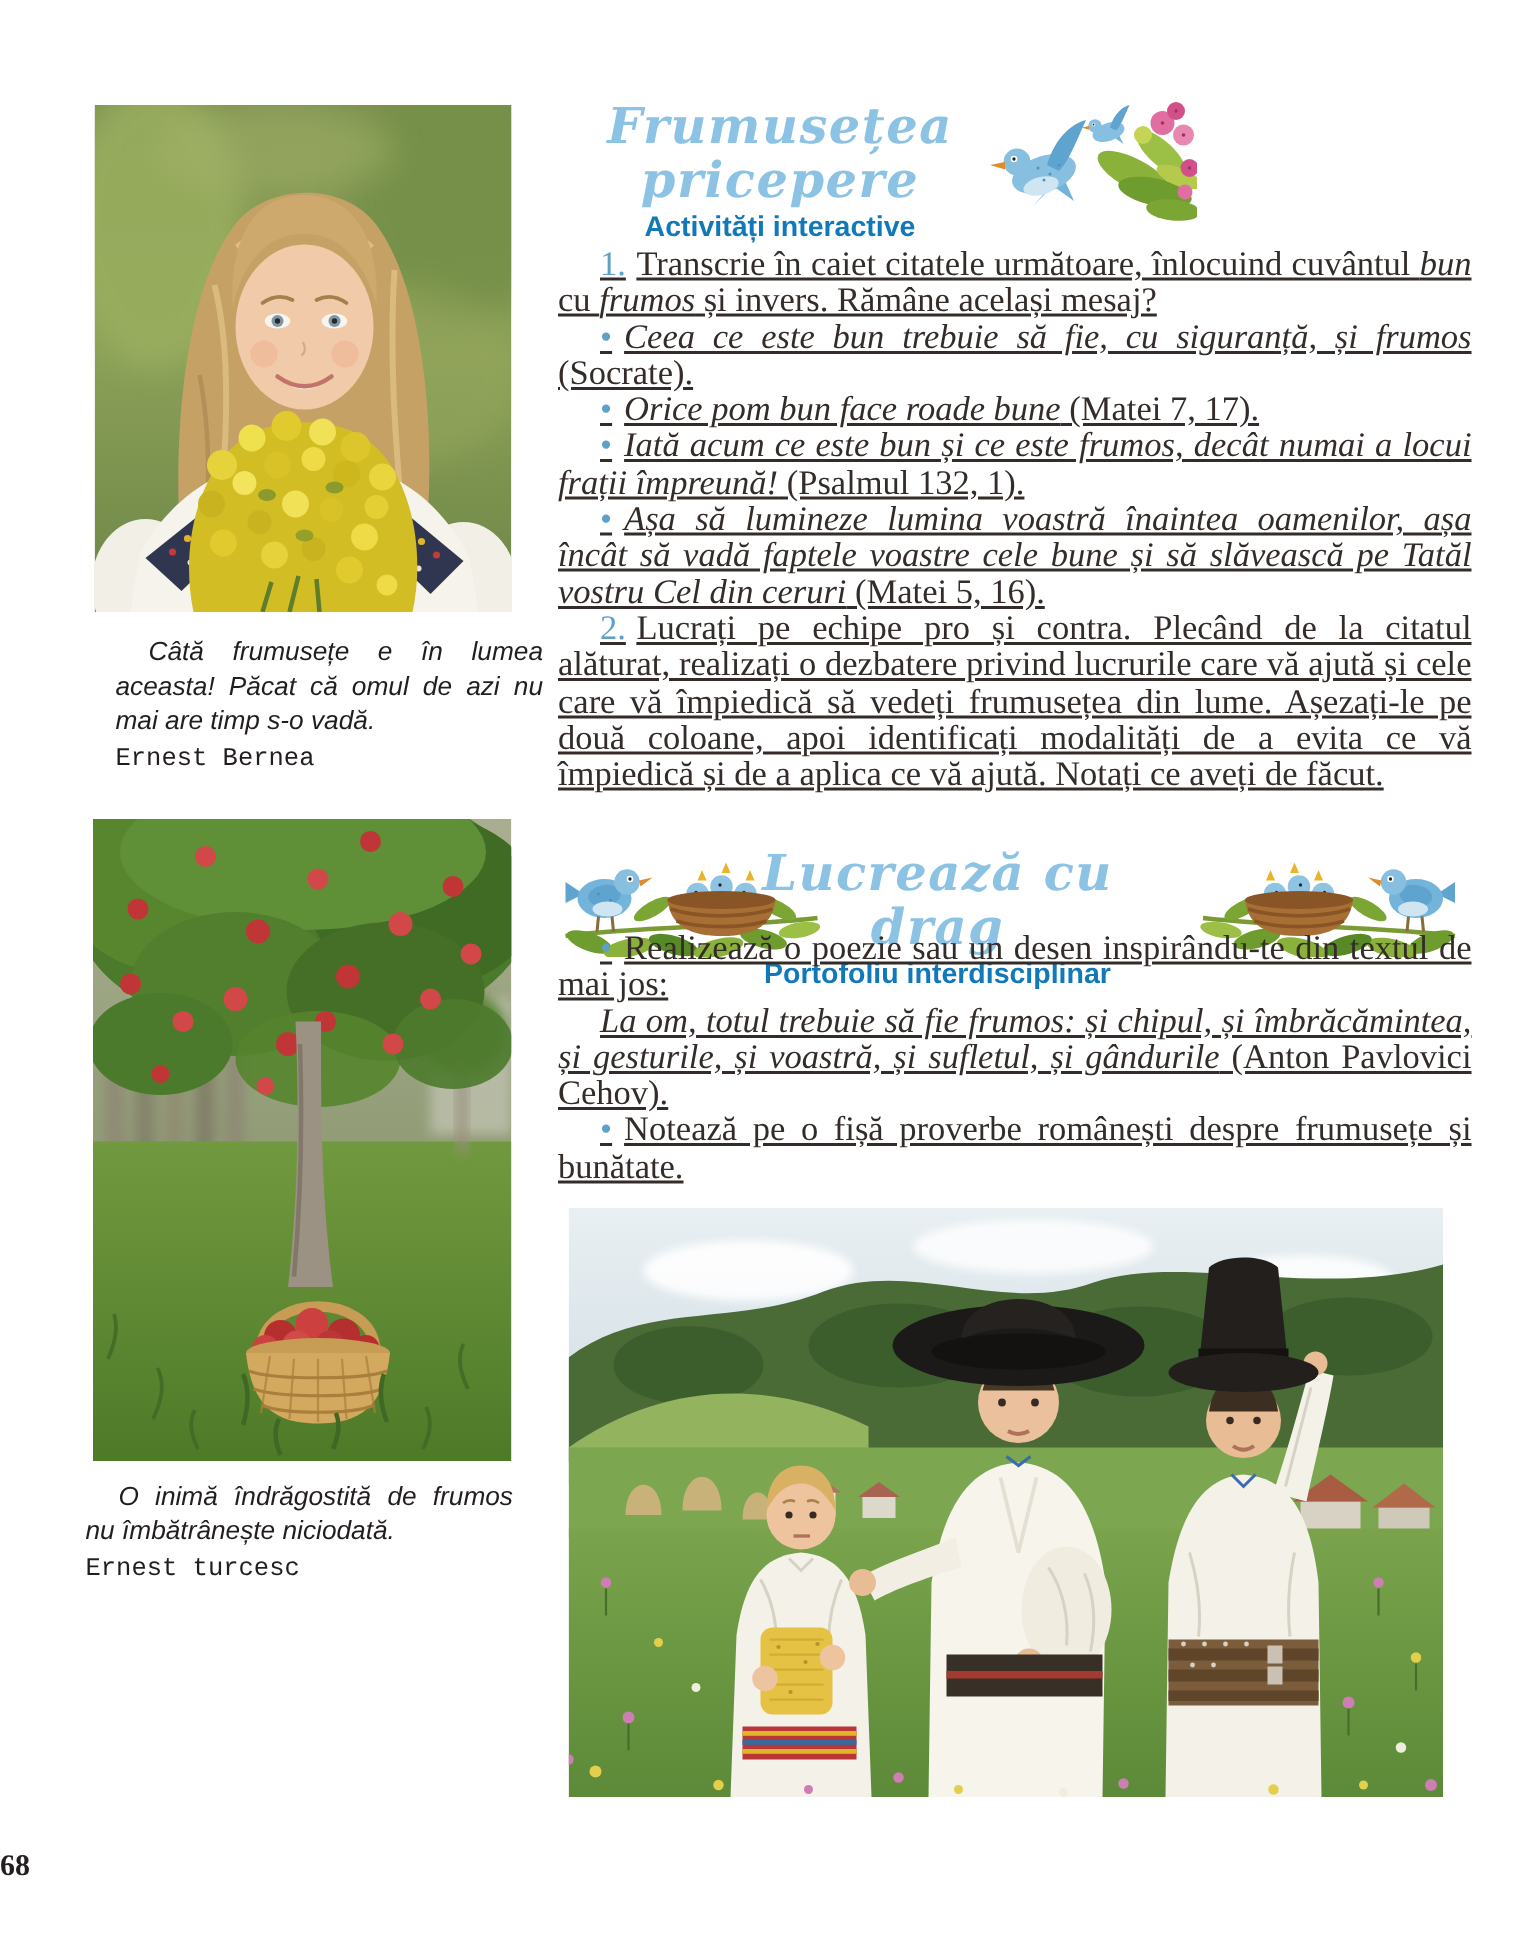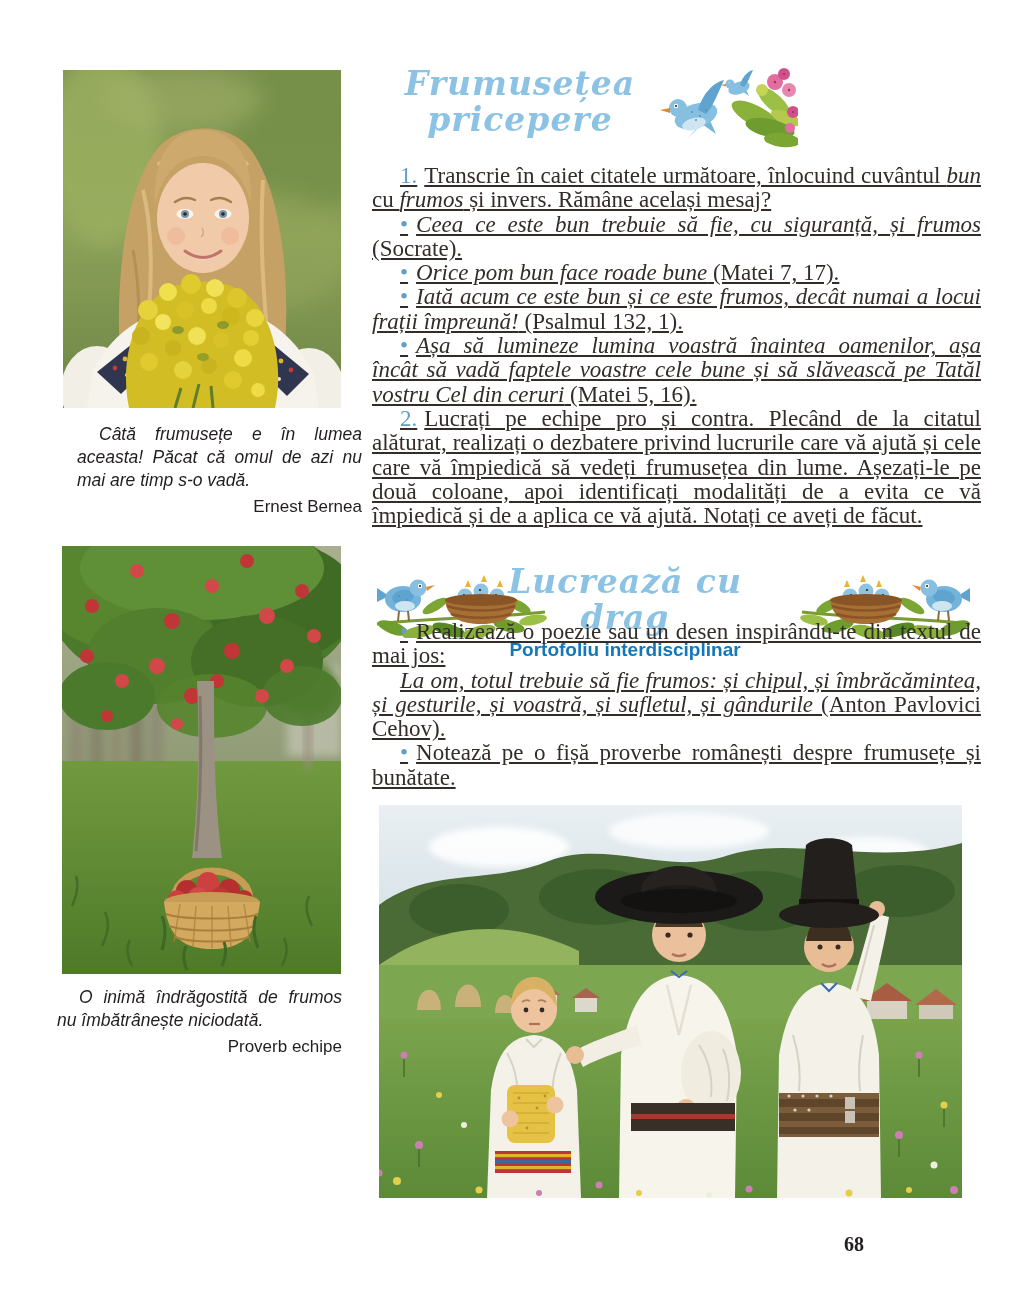--- a/index.html
+++ b/index.html
@@ -8,22 +8,22 @@
   
   .photo{position:absolute;overflow:hidden;}
   .photo svg{display:block;width:100%;height:100%;}
   #photo1{left:63px;top:70px;width:278px;height:338px;}
   #photo2{left:62px;top:546px;width:279px;height:428px;}
   #photo3{left:379px;top:805px;width:583px;height:393px;}
   .caption{position:absolute;left:57px;width:285px;}
   #cap1{top:423px;margin-left:20px;} #cap2{top:986px;} #cap3{top:1101px;}
   .cap-text{margin:0;font-family:"Liberation Sans",sans-serif;font-style:italic;
             font-size:17.5px;line-height:23px;color:#221e1f;text-align:justify;text-indent:22px;}
-  .cap-author{margin:5px 0 0;font-family:Liberation Sans, sans-serif;font-size:17px;
-              color:#221e1f;text-align:right;}
+  .cap-author{margin:5px 0 0;font-family:Liberation Mono, monospace;font-size:17px;
+              color:#221e1f;}
   
   .sec-head{position:absolute;left:370px;width:611px;}
   #head1{top:60px;height:100px;}
   #head2{top:556px;height:95px;}
   .h-titles{position:absolute;text-align:center;}
   #head1 .h-titles{left:0;top:6px;width:300px;}
   #head2 .h-titles{left:120px;top:8px;width:270px;}
   .script-title{margin:0;font-family:"DejaVu Serif",serif;font-style:italic;font-weight:bold;
                 font-size:33px;line-height:36px;color:#8cc3e4;letter-spacing:1px;}
   .sub-title{margin:3px 0 0;font-family:"Liberation Sans",sans-serif;font-weight:bold;
@@ -35,21 +35,21 @@
   #orn2R{left:428px;top:10px;width:176px;height:72px;transform:scaleX(-1);}
   
   .textblock{position:absolute;left:372px;width:609px;}
   #body1{top:164px;} #body2{top:620px;}
   p.body{margin:0;font-size:23px;line-height:24.3px;color:#332c29;text-align:justify;text-decoration:underline;}
   p.ind{text-indent:28px;}
   .num{color:#5fa0c6;margin-right:7px;}
   .blt{color:#5fa0c6;margin-right:8px;}
   .it{font-style:italic;}
   
-  .pagenum{position:absolute;left:0;top:1233px;width:864px;text-align:right;
+  .pagenum{position:absolute;left:0;top:1233px;width:864px;text-align:left;
            font-weight:bold;font-size:20px;color:#231f20;}
 </style>
 </head>
 <body>
 
 <div class="page">
 
   <figure class="photo" id="photo1" style="margin:0;">
     <svg viewBox="0 0 278 338" preserveAspectRatio="none">
       <defs>
@@ -239,27 +239,28 @@
         <path d="M102,356 L198,356 C194,393 177,403 150,403 C123,403 106,393 102,356 Z" fill="#d3a95f"></path>
         <path d="M104,368 C120,374 180,374 196,368 M107,380 C124,386 176,386 193,380 M113,391 C128,397 172,397 187,391" stroke="#aa7f3c" stroke-width="2" fill="none"></path>
         <path d="M118,358 L112,396 M134,360 L131,400 M150,360 L150,402 M166,360 L169,400 M182,358 L188,396" stroke="#aa7f3c" stroke-width="1.5" opacity=".7"></path>
       </g>
       <path d="M100,404 q6,-20 0,-34 M196,402 q-7,-18 -2,-32 M160,420 q6,-14 2,-24 M125,424 q-6,-14 -1,-24" stroke="#3f6824" stroke-width="3" fill="none"></path>
     </svg>
   </figure>
 
   <div class="caption" id="cap2">
     <p class="cap-text">O inimă îndrăgostită de frumos nu îmbătrânește niciodată.</p>
-    <p class="cap-author">Proverb echipe</p>
+    <p class="cap-author">Ernest turcesc</p>
   </div>
 
 
   <header class="sec-head" id="head1">
     <div class="h-titles">
       <h2 class="script-title">Frumusețea pricepere</h2>
+      <h3 class="sub-title">Activități interactive</h3>
     </div>
     <div class="orn" id="orn1">
       <svg viewBox="0 0 140 96">
         <g>
           <ellipse cx="98" cy="56" rx="27" ry="10" transform="rotate(28 98 56)" fill="#8ab23a"></ellipse>
           <ellipse cx="112" cy="68" rx="25" ry="9" transform="rotate(12 112 68)" fill="#6f9c2f"></ellipse>
           <ellipse cx="116" cy="42" rx="21" ry="8" transform="rotate(42 116 42)" fill="#9cbf46"></ellipse>
           <ellipse cx="124" cy="80" rx="18" ry="7" transform="rotate(6 124 80)" fill="#7ca633"></ellipse>
           <ellipse cx="128" cy="58" rx="16" ry="6" transform="rotate(22 128 58)" fill="#b5c94d"></ellipse>
           <circle cx="117" cy="22" r="8" fill="#e06ea0"></circle>

